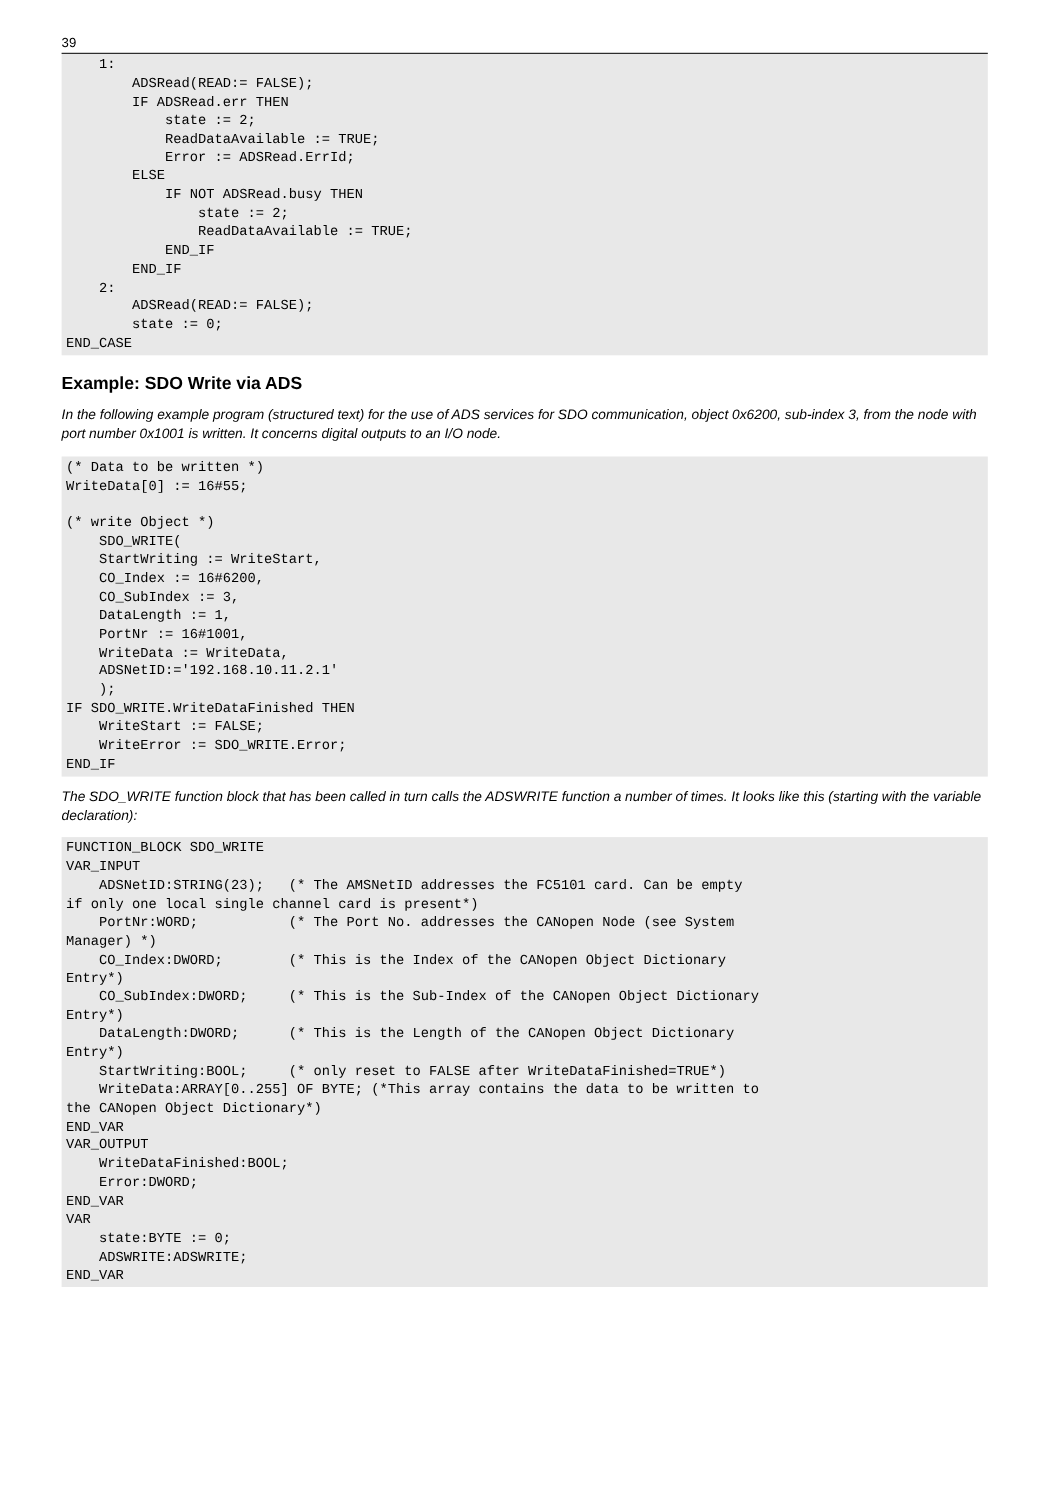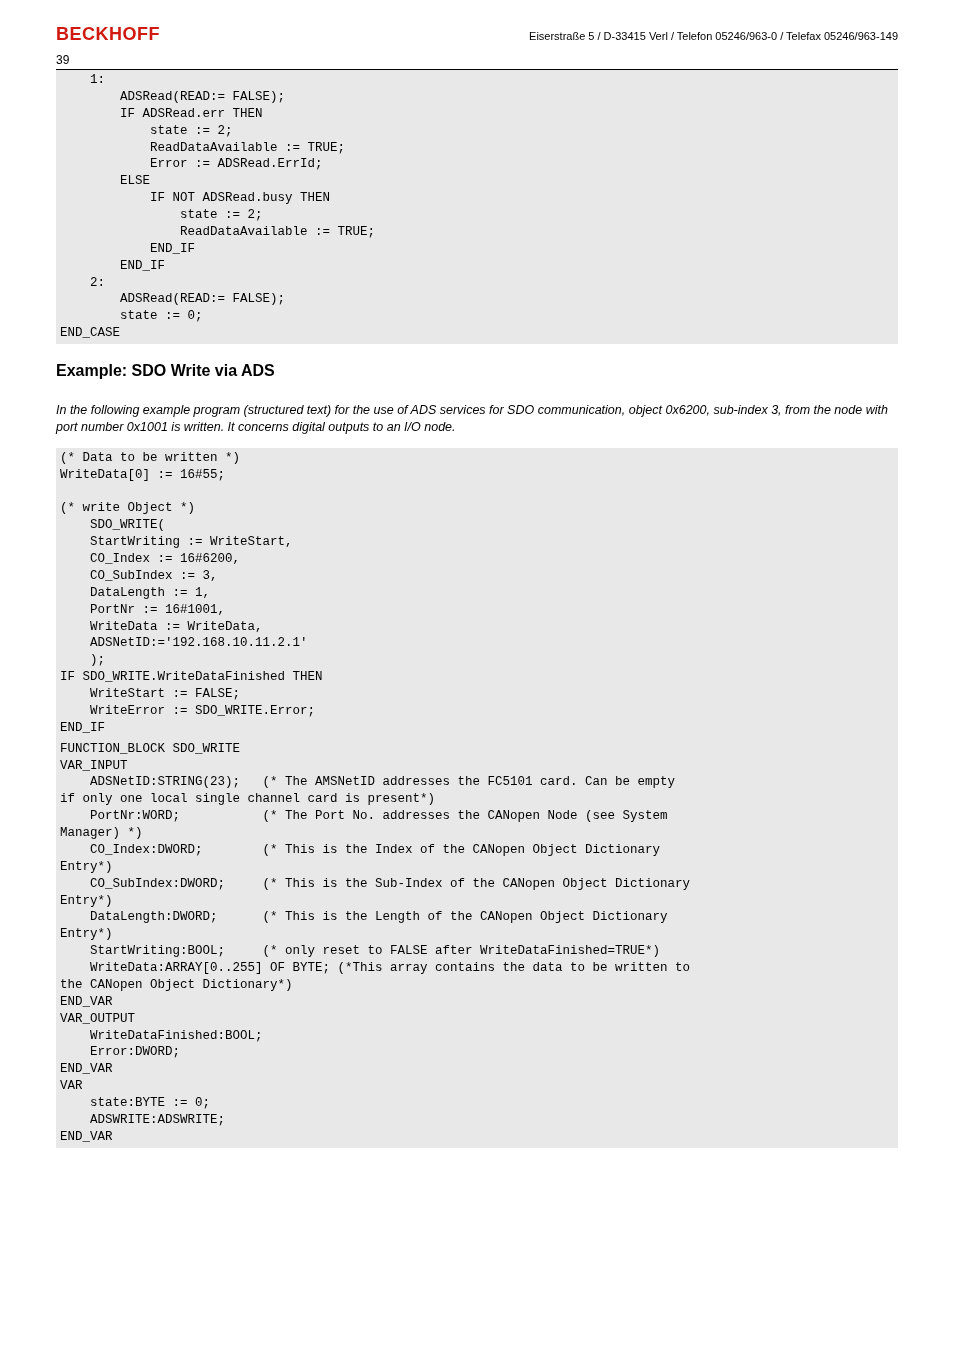--- a/index.html
+++ b/index.html
@@ -49,37 +49,33 @@
   line-height: 1.35;
   white-space: pre;
   padding: 2px 4px;
   color: #000;
   overflow: hidden;
   margin: 0;
 }
 h2.section {
   font-size: 16px;
   font-weight: bold;
-  margin: 18px 0 22px 0;
+  margin: 18px 0 10px 0;
 }
 .bodytext {
   font-size: 12.5px;
   line-height: 1.35;
   margin: 10px 0 12px 0;
   font-style: italic;
 }
 </style>
 </head>
 <body>
 
 <div class="page">
-  <div class="topbar">
-    <div class="brand">BECKHOFF</div>
-    <div class="headerinfo">Eiserstraße 5 / D-33415 Verl / Telefon 05246/963-0 / Telefax 05246/963-149</div>
-  </div>
   <div class="pagenum">39</div>
   <hr class="hr">
 
   <pre class="codeblock">    1:
         ADSRead(READ:= FALSE);
         IF ADSRead.err THEN
             state := 2;
             ReadDataAvailable := TRUE;
             Error := ADSRead.ErrId;
         ELSE
@@ -108,20 +104,21 @@
     DataLength := 1,
     PortNr := 16#1001,
     WriteData := WriteData,
     ADSNetID:='192.168.10.11.2.1'
     );
 IF SDO_WRITE.WriteDataFinished THEN
     WriteStart := FALSE;
     WriteError := SDO_WRITE.Error;
 END_IF</pre>
 
+  <p class="bodytext">The SDO_WRITE function block that has been called in turn calls the ADSWRITE function a number of times. It looks like this (starting with the variable declaration):</p>
 
   <pre class="codeblock">FUNCTION_BLOCK SDO_WRITE
 VAR_INPUT
     ADSNetID:STRING(23);   (* The AMSNetID addresses the FC5101 card. Can be empty
 if only one local single channel card is present*)
     PortNr:WORD;           (* The Port No. addresses the CANopen Node (see System
 Manager) *)
     CO_Index:DWORD;        (* This is the Index of the CANopen Object Dictionary
 Entry*)
     CO_SubIndex:DWORD;     (* This is the Sub-Index of the CANopen Object Dictionary

